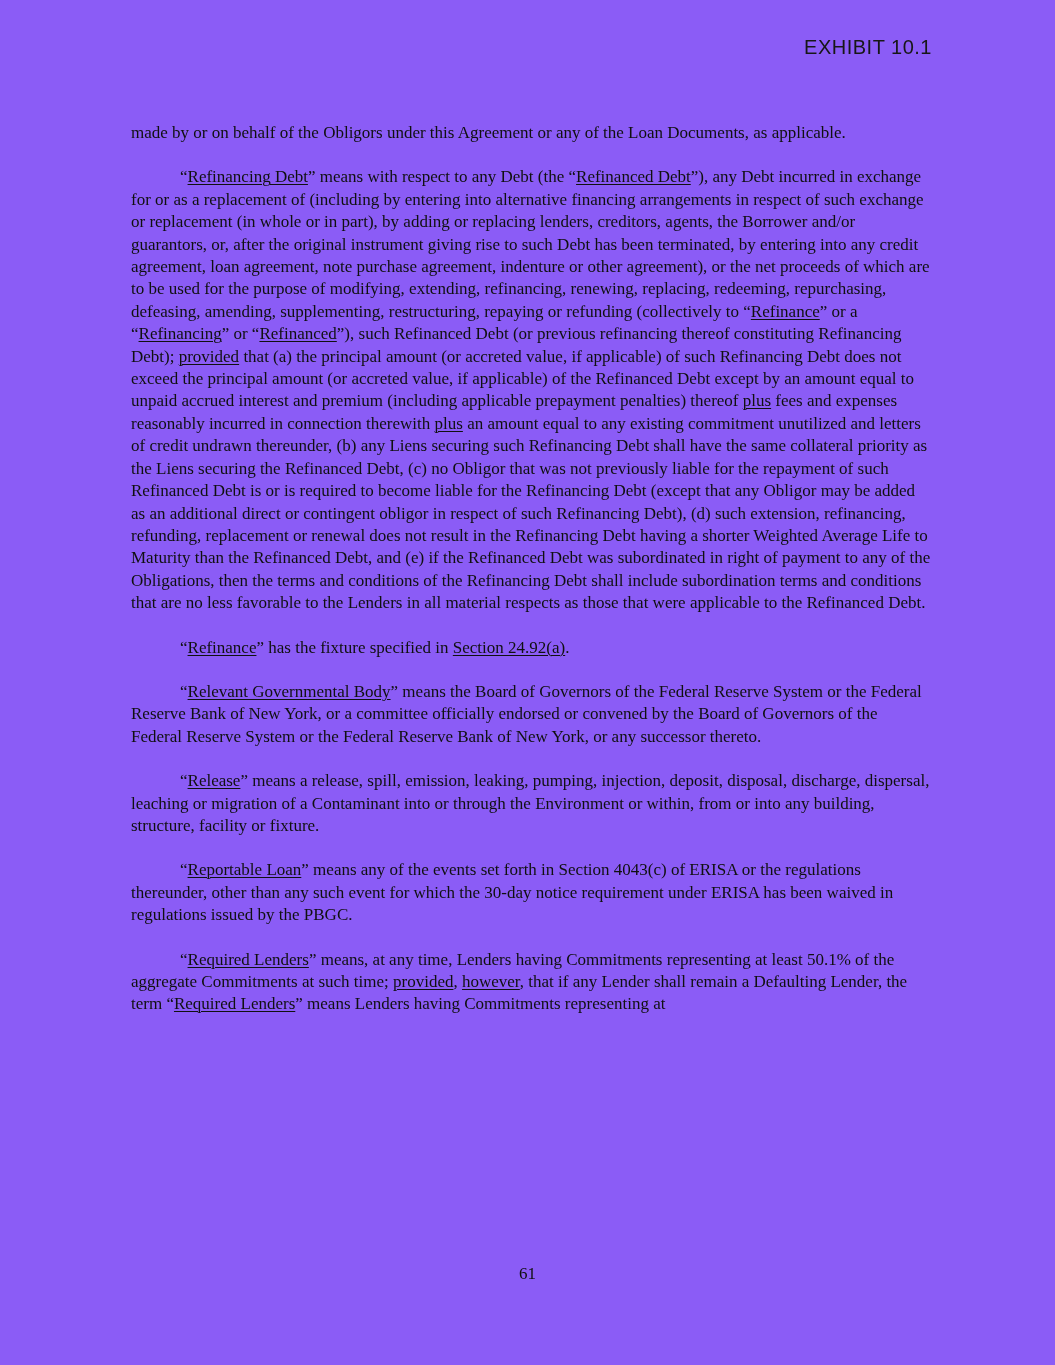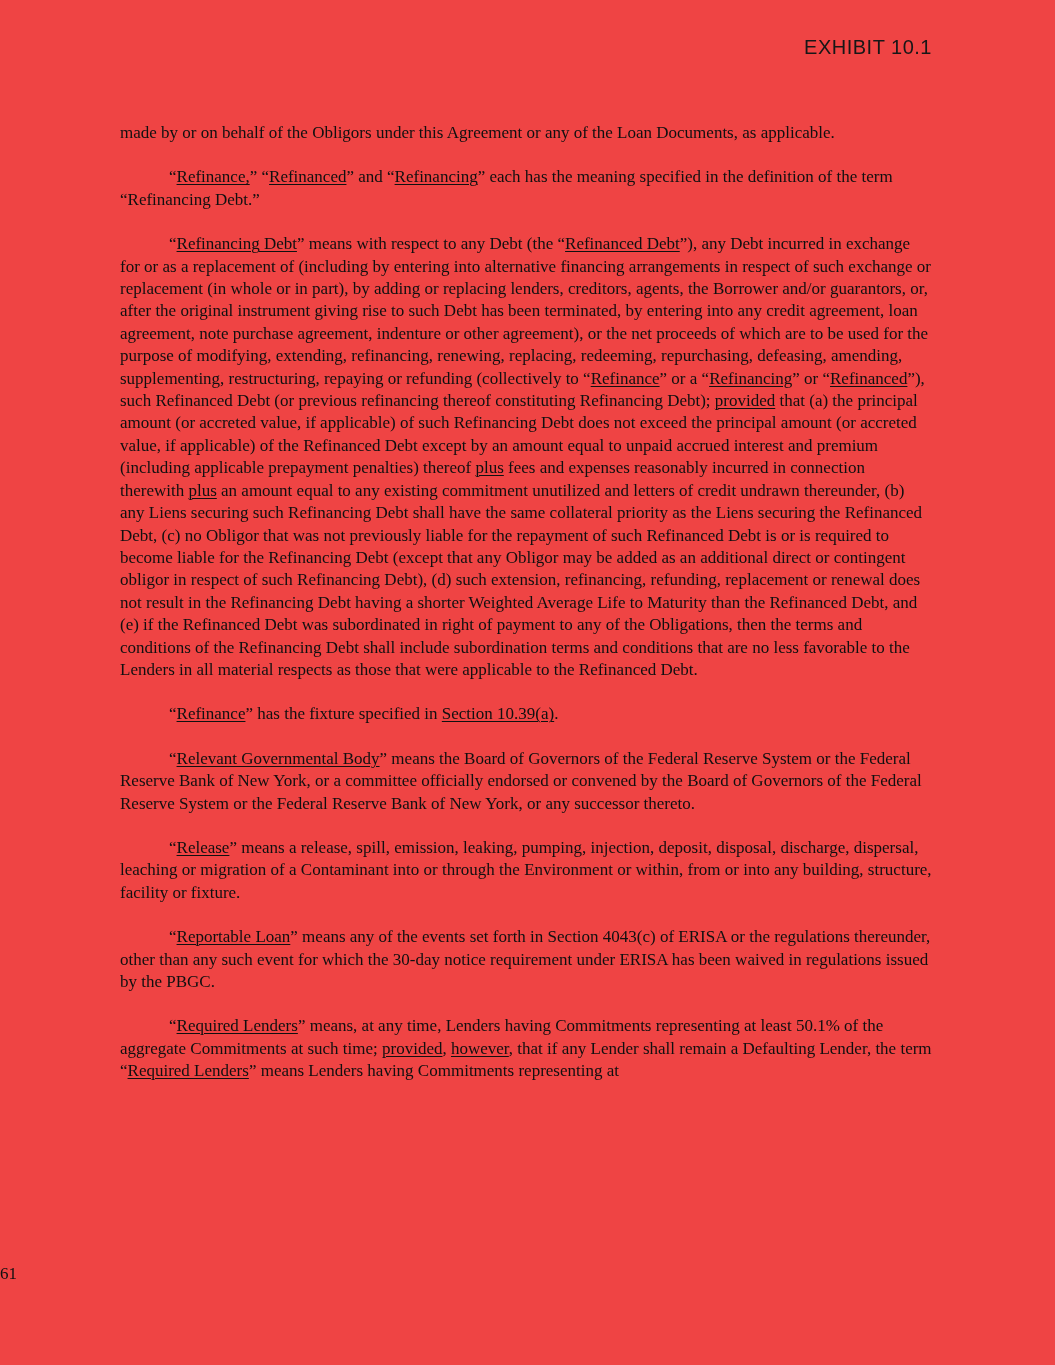--- a/index.html
+++ b/index.html
@@ -1,20 +1,20 @@
 <!DOCTYPE html>
 <html><head>
 <meta charset="utf-8">
 <style>
   html, body { margin: 0; padding: 0; background: #ffffff; }
   .page {
     position: relative;
     width: 1055px;
     height: 1365px;
-    background: #ef4444;
+    background: #8b5cf6;
     overflow: hidden;
     color: #141414;
   }
   .exhibit-header {
     position: absolute;
     top: 36px;
     right: 123px;
     font-family: "Liberation Sans", sans-serif;
     font-size: 20px;
     letter-spacing: 0.5px;
@@ -25,45 +25,45 @@
     position: absolute;
     left: 119px;
     top: 122px;
     width: 813px;
     font-family: "Liberation Serif", serif;
     font-size: 17px;
     line-height: 22.4px;
     color: #101010;
     text-align: left;
   }
-  .content p { margin: 0 0 22px 1px; }
+  .content p { margin: 0 0 22px 12px; }
   .content p.indent { text-indent: 49px; }
   .ul { text-decoration: underline; text-decoration-thickness: 1px; text-underline-offset: 2px; }
   .page-footer {
     position: absolute;
     top: 1264px;
     left: 0;
     width: 1055px;
+    text-align: center;
     font-family: "Liberation Serif", serif;
     font-size: 17px;
     color: #101010;
   }
 </style>
 </head>
 <body>
 
 <div class="page">
 
   <div class="exhibit-header">EXHIBIT 10.1</div>
 
   <div class="content">
     <p class="para"><span>made by or on behalf of the Obligors under this Agreement or any of the Loan Documents, as applicable.</span></p>
-    <p class="para indent"><span>“</span><span class="ul">Refinance,</span><span>” “</span><span class="ul">Refinanced</span><span>” and “</span><span class="ul">Refinancing</span><span>” each has the meaning specified in the definition of the term “Refinancing Debt.”</span></p>
     <p class="para indent"><span>“</span><span class="ul">Refinancing Debt</span><span>” means with respect to any Debt (the “</span><span class="ul">Refinanced Debt</span><span>”), any Debt incurred in exchange for or as a replacement of (including by entering into alternative financing arrangements in respect of such exchange or replacement (in whole or in part), by adding or replacing lenders, creditors, agents, the Borrower and/or guarantors, or, after the original instrument giving rise to such Debt has been terminated, by entering into any credit agreement, loan agreement, note purchase agreement, indenture or other agreement), or the net proceeds of which are to be used for the purpose of modifying, extending, refinancing, renewing, replacing, redeeming, repurchasing, defeasing, amending, supplementing, restructuring, repaying or refunding (collectively to “</span><span class="ul">Refinance</span><span>” or a “</span><span class="ul">Refinancing</span><span>” or “</span><span class="ul">Refinanced</span><span>”), such Refinanced Debt (or previous refinancing thereof constituting Refinancing Debt); </span><span class="ul">provided</span><span> that (a) the principal amount (or accreted value, if applicable) of such Refinancing Debt does not exceed the principal amount (or accreted value, if applicable) of the Refinanced Debt except by an amount equal to unpaid accrued interest and premium (including applicable prepayment penalties) thereof </span><span class="ul">plus</span><span> fees and expenses reasonably incurred in connection therewith </span><span class="ul">plus</span><span> an amount equal to any existing commitment unutilized and letters of credit undrawn thereunder, (b) any Liens securing such Refinancing Debt shall have the same collateral priority as the Liens securing the Refinanced Debt, (c) no Obligor that was not previously liable for the repayment of such Refinanced Debt is or is required to become liable for the Refinancing Debt (except that any Obligor may be added as an additional direct or contingent obligor in respect of such Refinancing Debt), (d) such extension, refinancing, refunding, replacement or renewal does not result in the Refinancing Debt having a shorter Weighted Average Life to Maturity than the Refinanced Debt, and (e) if the Refinanced Debt was subordinated in right of payment to any of the Obligations, then the terms and conditions of the Refinancing Debt shall include subordination terms and conditions that are no less favorable to the Lenders in all material respects as those that were applicable to the Refinanced Debt.</span></p>
-    <p class="para indent"><span>“</span><span class="ul">Refinance</span><span>” has the fixture specified in </span><span class="ul">Section 10.39(a)</span><span>.</span></p>
+    <p class="para indent"><span>“</span><span class="ul">Refinance</span><span>” has the fixture specified in </span><span class="ul">Section 24.92(a)</span><span>.</span></p>
     <p class="para indent"><span>“</span><span class="ul">Relevant Governmental Body</span><span>” means the Board of Governors of the Federal Reserve System or the Federal Reserve Bank of New York, or a committee officially endorsed or convened by the Board of Governors of the Federal Reserve System or the Federal Reserve Bank of New York, or any successor thereto.</span></p>
     <p class="para indent"><span>“</span><span class="ul">Release</span><span>” means a release, spill, emission, leaking, pumping, injection, deposit, disposal, discharge, dispersal, leaching or migration of a Contaminant into or through the Environment or within, from or into any building, structure, facility or fixture.</span></p>
     <p class="para indent"><span>“</span><span class="ul">Reportable Loan</span><span>” means any of the events set forth in Section 4043(c) of ERISA or the regulations thereunder, other than any such event for which the 30-day notice requirement under ERISA has been waived in regulations issued by the PBGC.</span></p>
     <p class="para indent"><span>“</span><span class="ul">Required Lenders</span><span>” means, at any time, Lenders having Commitments representing at least 50.1% of the aggregate Commitments at such time; </span><span class="ul">provided</span><span>, </span><span class="ul">however</span><span>, that if any Lender shall remain a Defaulting Lender, the term “</span><span class="ul">Required Lenders</span><span>” means Lenders having Commitments representing at</span></p>
   </div>
 
   <div class="page-footer">61</div>
 
 </div>
 

